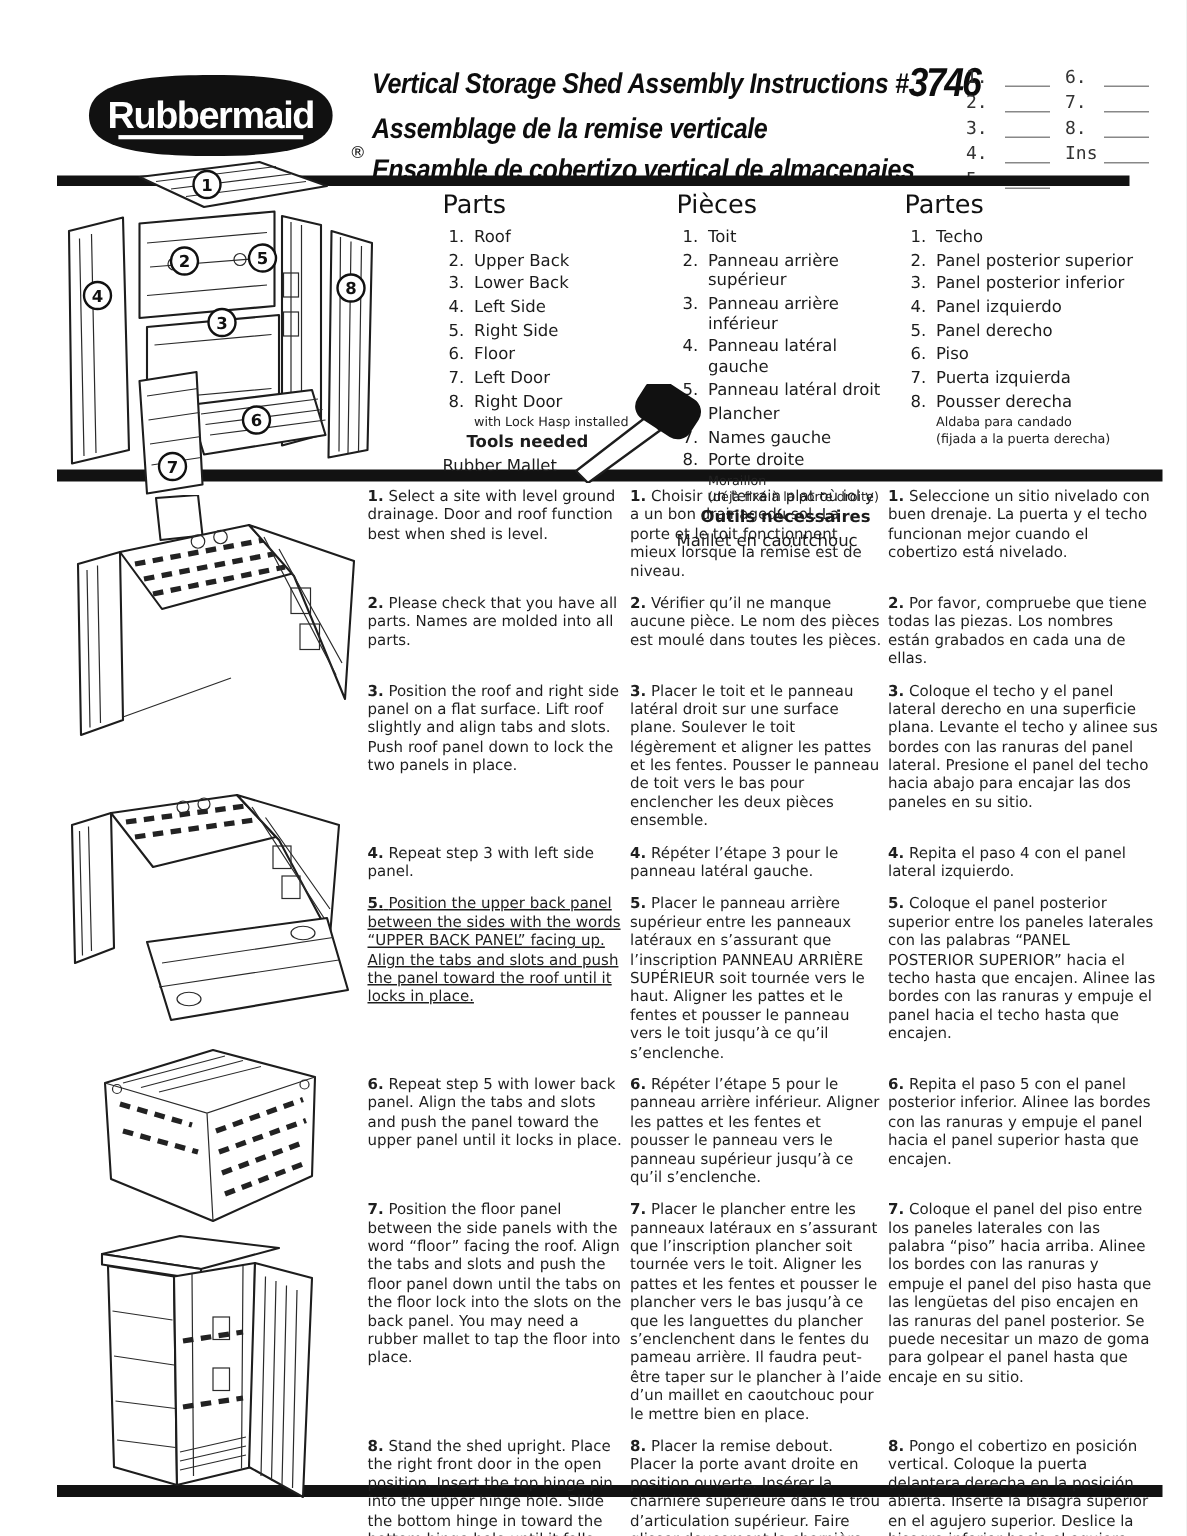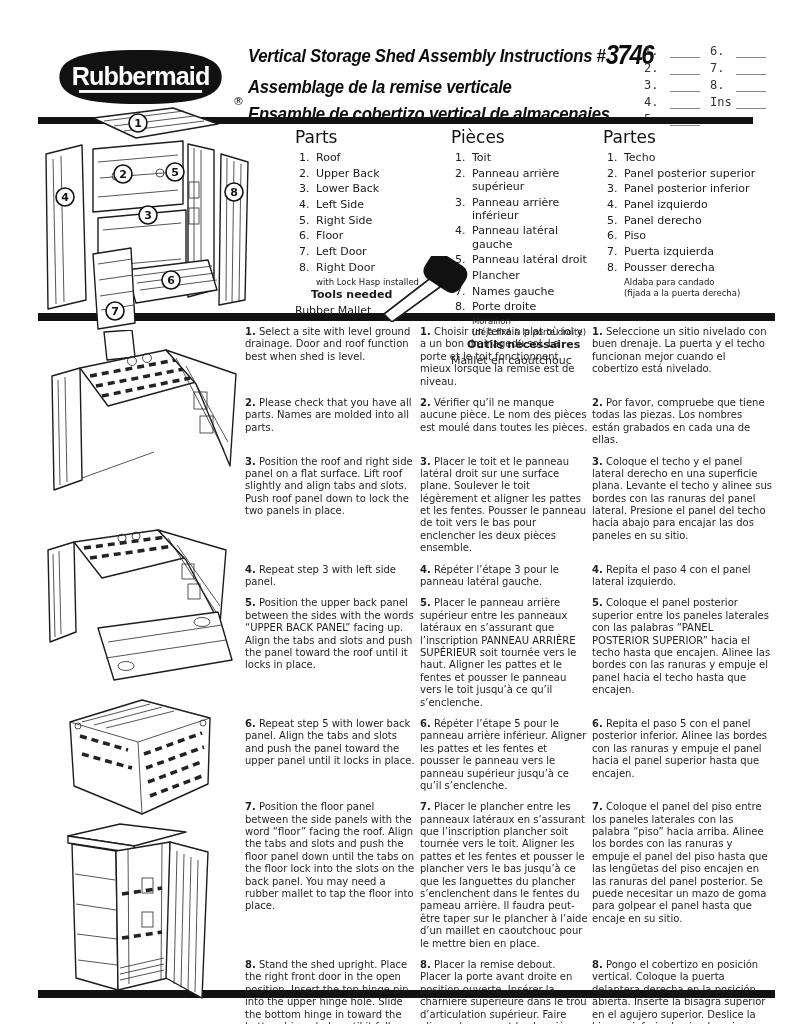--- a/index.html
+++ b/index.html
@@ -49,21 +49,21 @@
   .ill2{left:40px;top:520px;}
   .ill3{left:52px;top:692px;}
   .ill4{left:58px;top:820px;z-index:2;}
   .steps{
     position:absolute;left:245px;top:326px;width:528px;z-index:2;
     display:grid;grid-template-columns:171px 168px 181px;column-gap:4px;row-gap:9px;
   }
   .step{margin:0;font-size:10px;line-height:1.24;color:#1f1f1f;}
   .step b{font-weight:700;}
   .mh1{min-height:48px;}.mh2{min-height:36px;}.mh3{min-height:70px;}
-  .mh4{min-height:24px;}.mh5{min-height:86px;}.mh6{min-height:56px;}
+  .mh4{min-height:24px;}.mh5{min-height:86px;text-decoration:underline;}.mh6{min-height:56px;}
   .mh7{min-height:138px;}.mh8{min-height:96px;}
   
   .la{fill:#fff;stroke:#1d1d1d;stroke-width:1.4;stroke-linejoin:round;}
   .la-thin{fill:none;stroke:#2a2a2a;stroke-width:.8;}
   .la-slat{fill:none;stroke:#222;stroke-width:3.5;stroke-dasharray:7 5;}
   .callout{fill:#fff;stroke:#111;stroke-width:1.6;}
   .callout-num{font-family:"DejaVu Sans",sans-serif;font-size:11px;font-weight:700;fill:#111;}
 </style>
 </head>
 <body>

